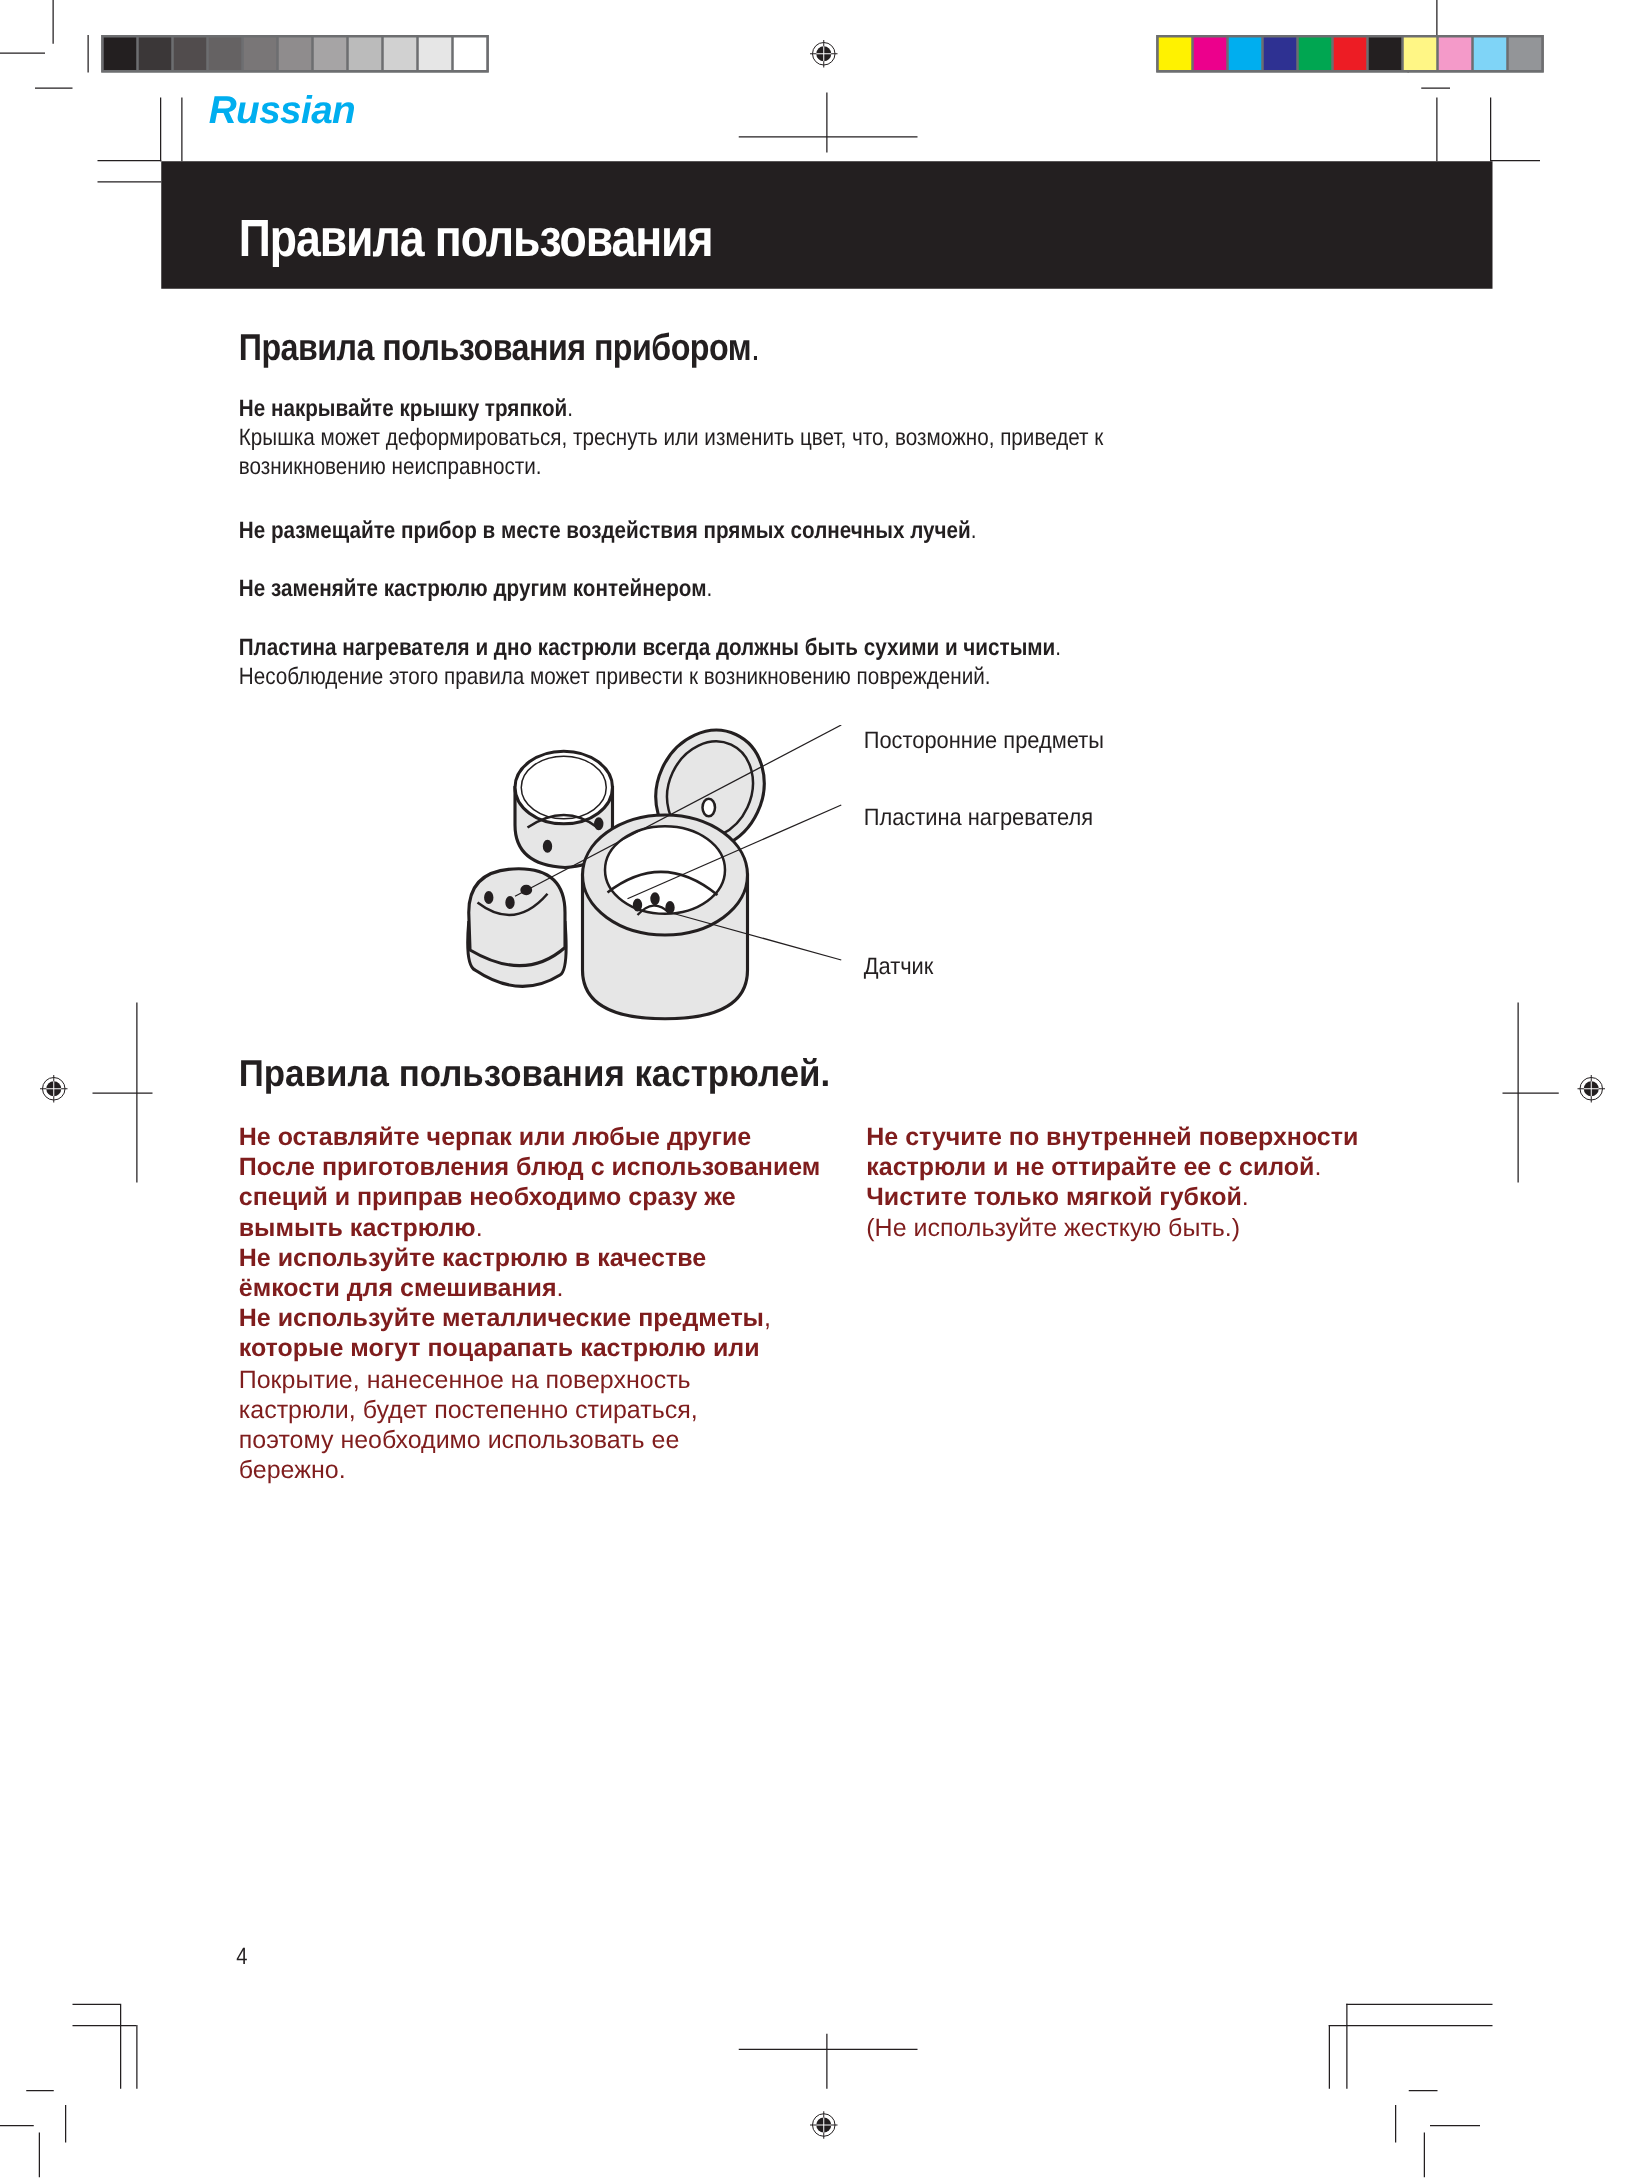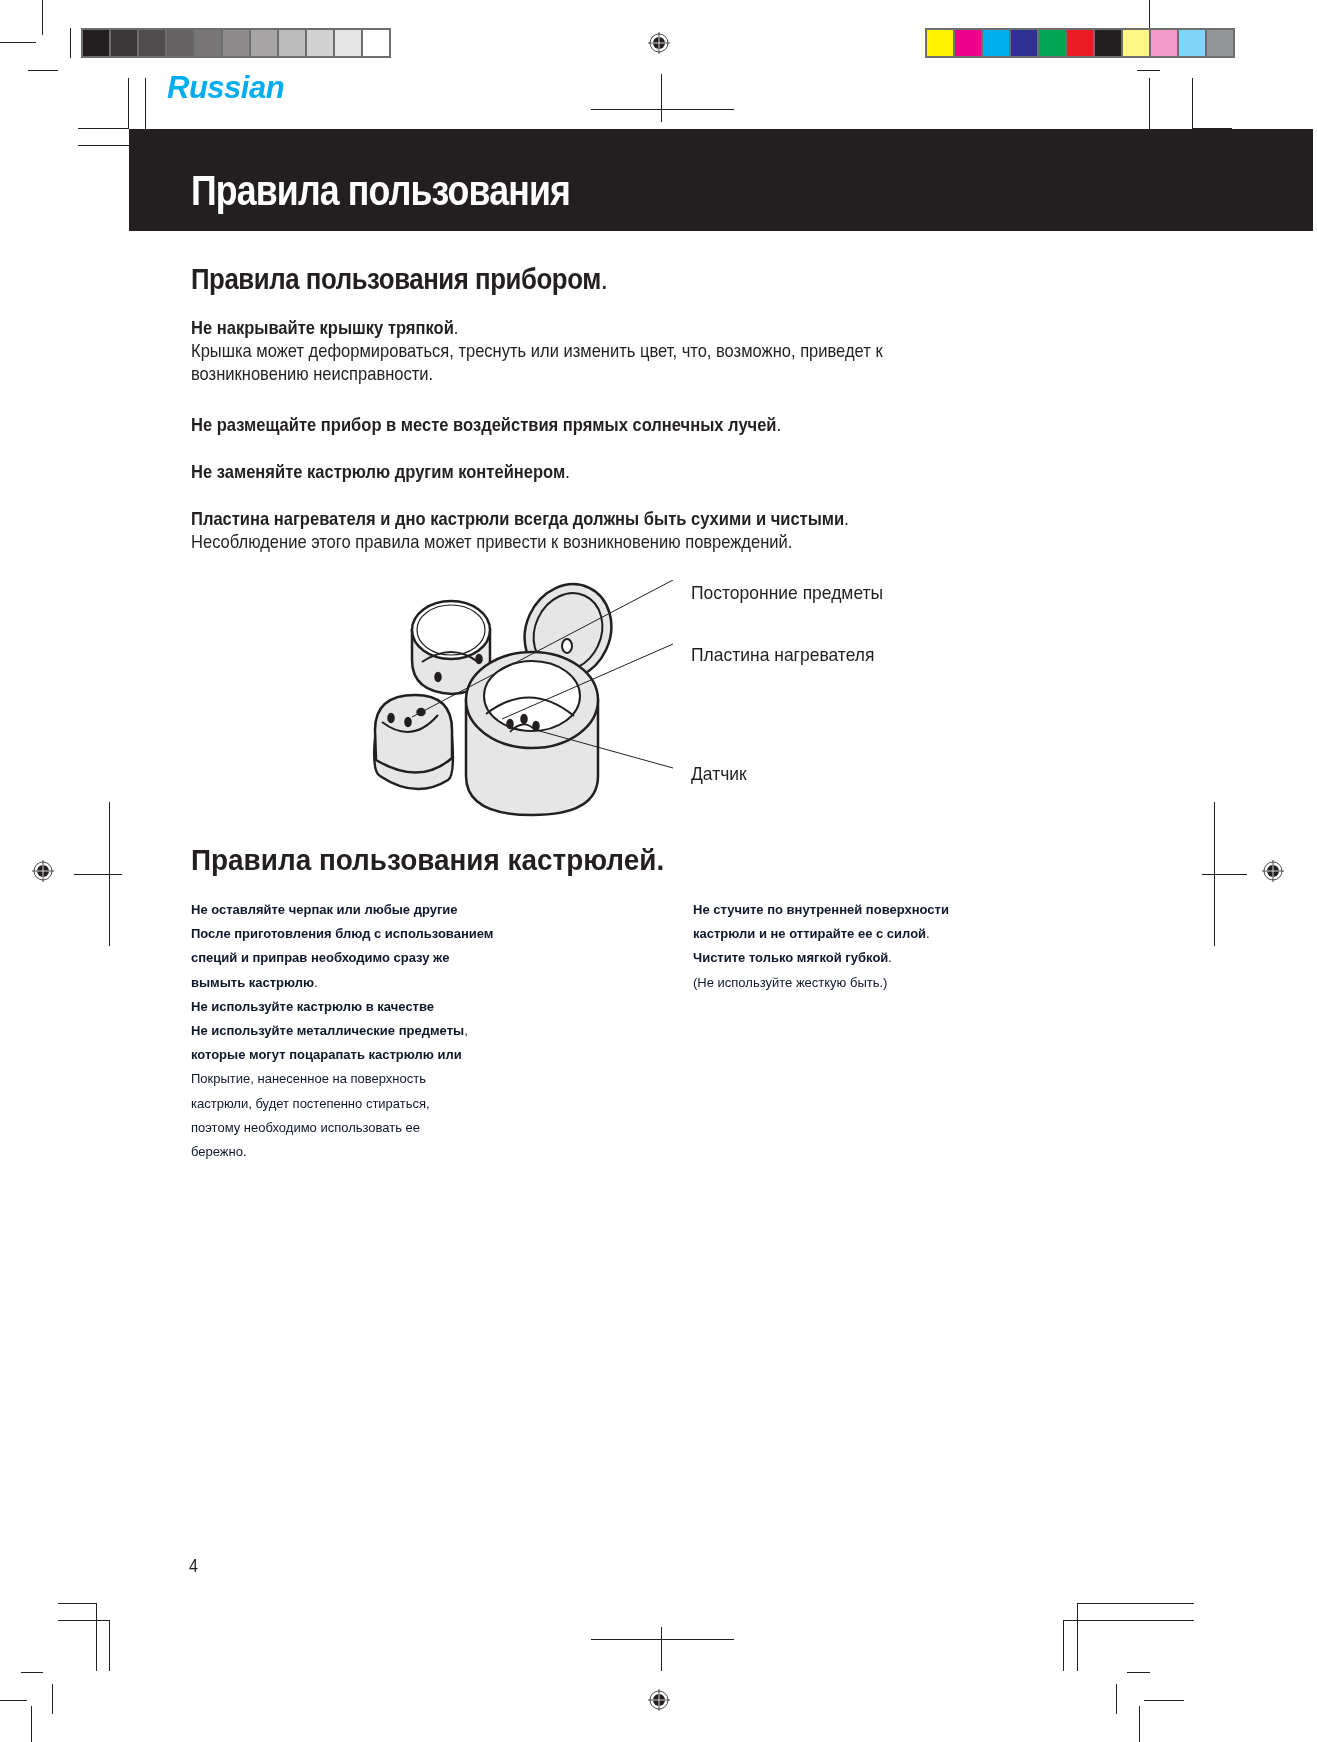--- a/index.html
+++ b/index.html
@@ -9,32 +9,32 @@
   .abs { position: absolute; }
   .hl { position: absolute; height: 1px; background: #231f20; }
   .vl { position: absolute; width: 1px; background: #231f20; }
 
   
   .bar { position: absolute; top: 28px; height: 30px; display: flex; border: 2px solid #6d6e70; background: #6d6e70; gap: 2px; }
   .swatch { width: 26px; height: 26px; }
 
   .lang { position: absolute; left: 167px; top: 70px; font-size: 31px; font-weight: bold; font-style: italic; color: #00aeef; letter-spacing: -0.5px; }
 
-  .banner { position: absolute; left: 129px; top: 129px; width: 1184px; height: 102px; background: #231f20; }
+  .banner { position: absolute; left: 129px; top: 129px; width: 1065px; height: 102px; background: #231f20; }
   .banner-title { position: absolute; left: 62px; top: 38px; color: #ffffff; font-size: 42px; font-weight: bold; letter-spacing: -1px; transform: scaleX(0.85); transform-origin: left; white-space: nowrap; }
 
   .h2 { position: absolute; font-size: 30px; font-weight: bold; white-space: nowrap; color: #231f20; }
   .h2.narrow { transform: scaleX(0.86); transform-origin: left; letter-spacing: -0.5px; }
   .h2 .dot { font-weight: normal; }
 
   .p { position: absolute; font-size: 19px; line-height: 23px; white-space: nowrap; color: #231f20; }
   .p.narrow { transform: scaleX(0.87); transform-origin: left; }
   .b { font-weight: bold; }
 
-  .col { position: absolute; font-size: 13px; line-height: 24.2px; color: #0f172a; white-space: nowrap; }
+  .col { position: absolute; font-size: 20px; line-height: 24.2px; color: #7f1d1d; white-space: nowrap; }
   .col div { height: 24.2px; }
 
   .callout { position: absolute; font-size: 19px; white-space: nowrap; color: #231f20; transform: scaleX(0.92); transform-origin: left; }
 
   .pagenum { position: absolute; left: 189px; top: 1555px; font-size: 19px; transform: scaleX(0.85); transform-origin: left; }
 </style>
 </head>
 <body>
 
 <div>
@@ -203,20 +203,21 @@
 </svg>
 
 <div class="h2" style="left:191px;top:843px;transform:scaleX(0.93);transform-origin:left;">Правила пользования кастрюлей.</div>
 
 <div class="col" style="left:191px;top:898px;">
   <div class="b">Не оставляйте черпак или любые другие</div>
   <div class="b">После приготовления блюд с использованием</div>
   <div class="b">специй и приправ необходимо сразу же</div>
   <div><span class="b">вымыть кастрюлю</span><span>.</span></div>
   <div class="b">Не используйте кастрюлю в качестве</div>
+  <div><span class="b">ёмкости для смешивания</span><span>.</span></div>
   <div><span class="b">Не используйте металлические предметы</span><span>,</span></div>
   <div class="b">которые могут поцарапать кастрюлю или</div>
   <div>Покрытие, нанесенное на поверхность</div>
   <div>кастрюли, будет постепенно стираться,</div>
   <div>поэтому необходимо использовать ее</div>
   <div>бережно.</div>
 </div>
 
 <div class="col" style="left:693px;top:898px;">
   <div class="b">Не стучите по внутренней поверхности</div>

